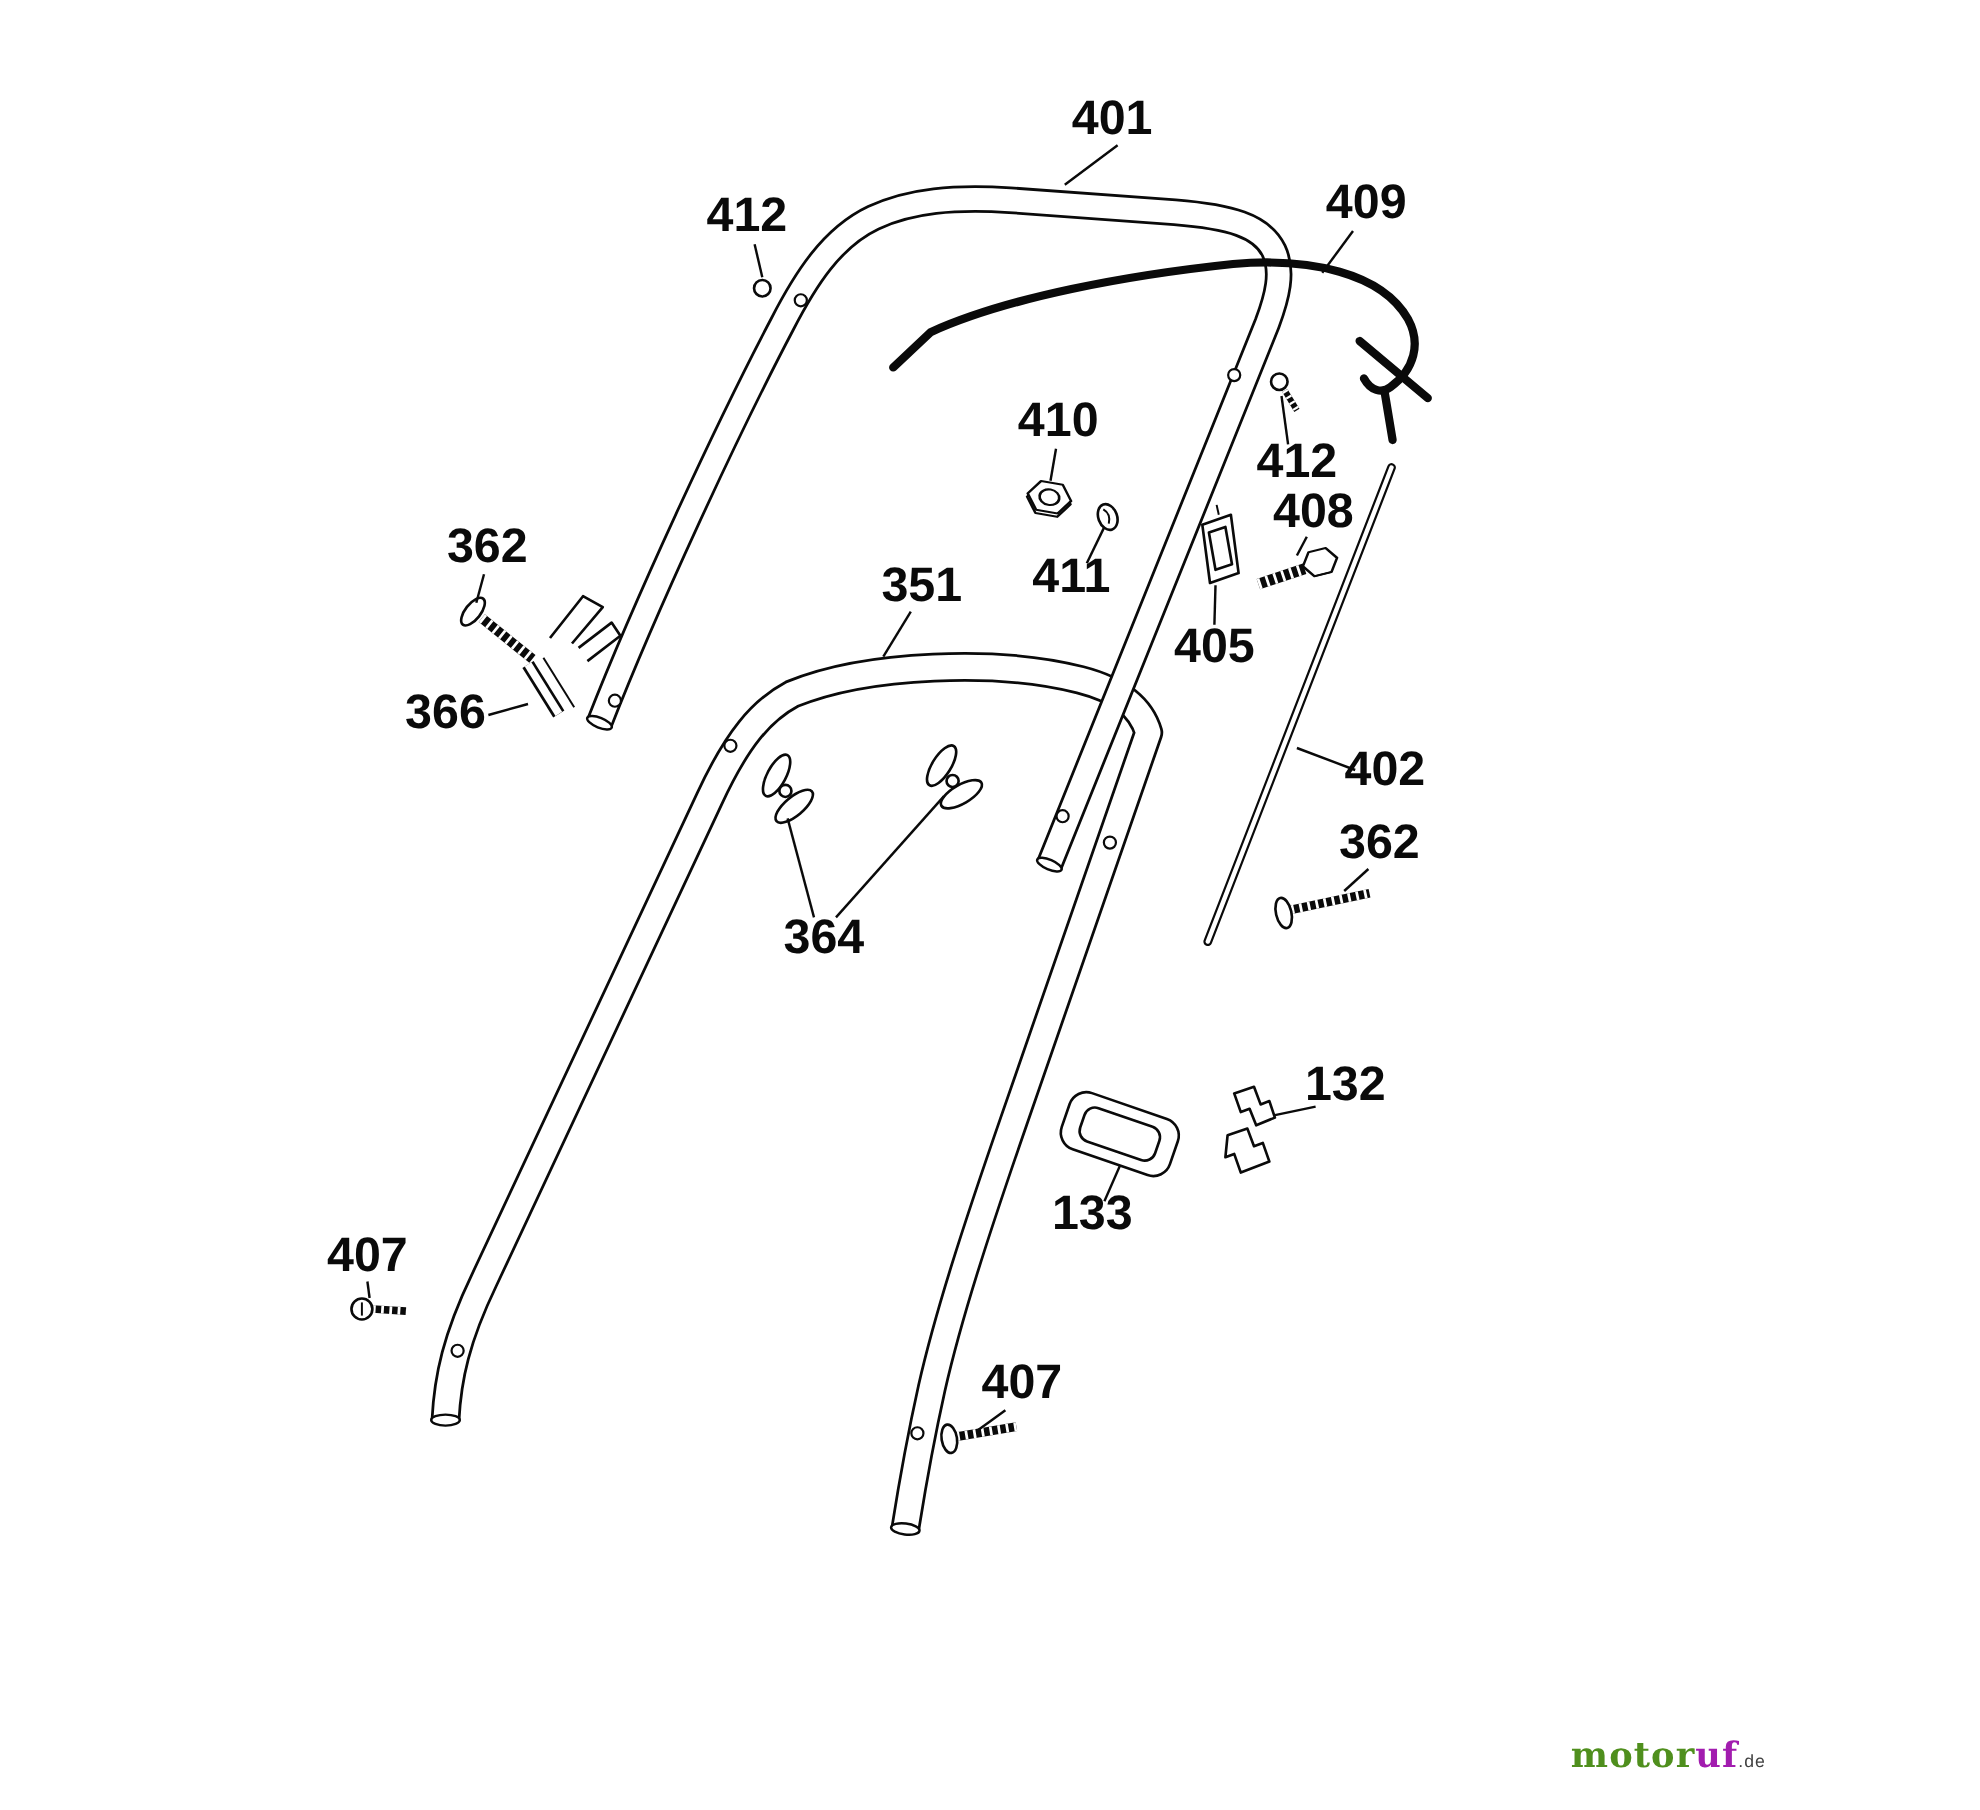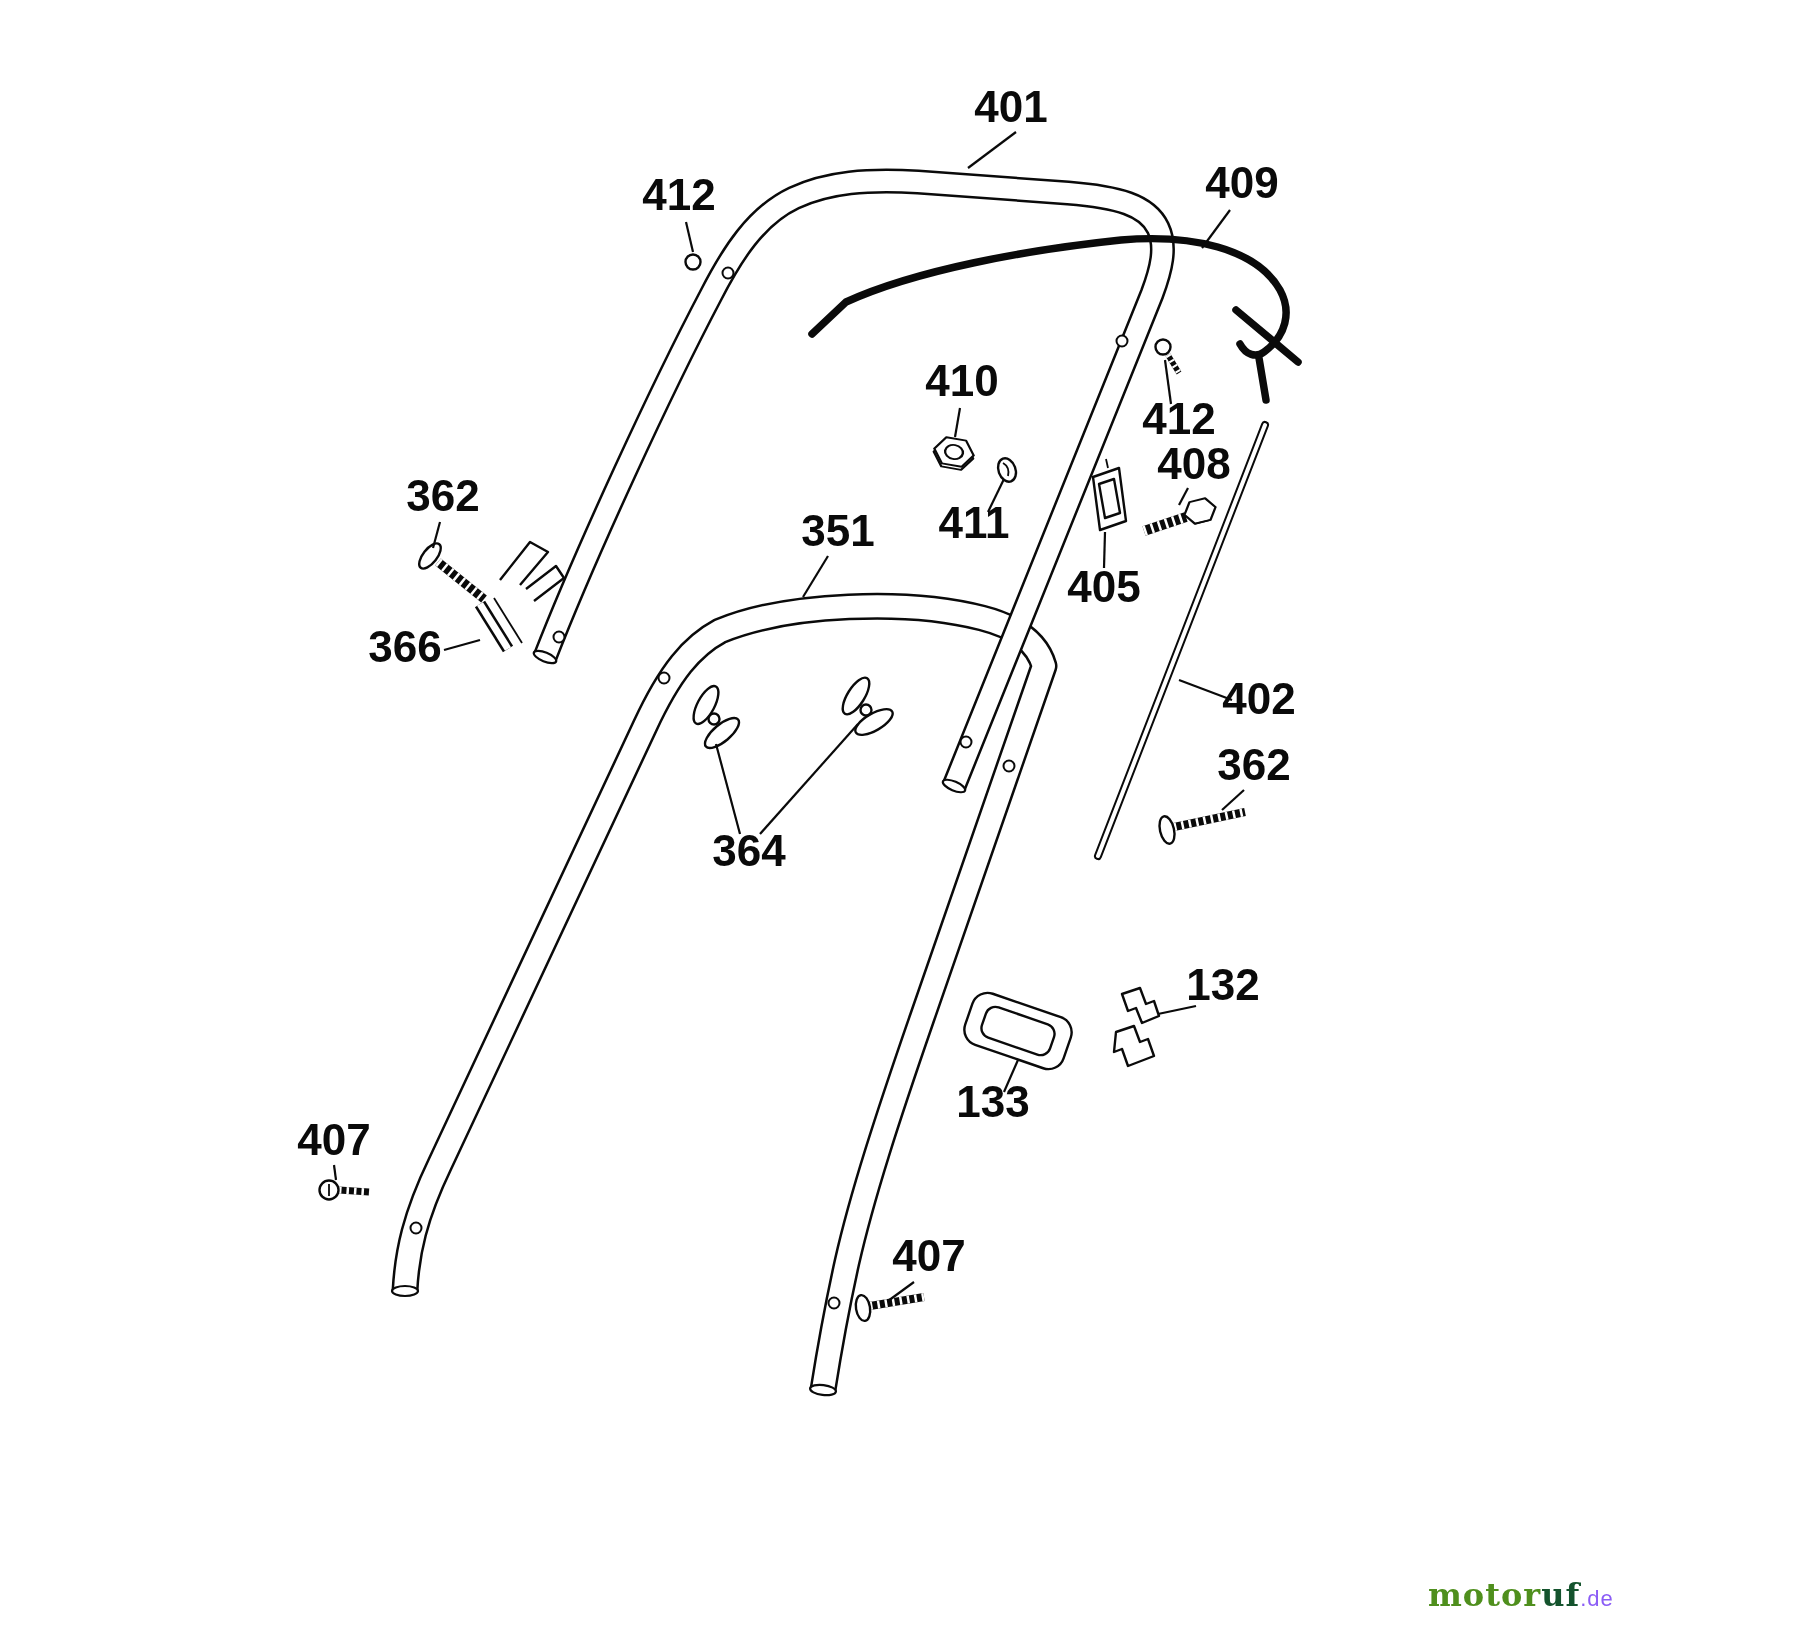--- a/index.html
+++ b/index.html
@@ -16,22 +16,22 @@
   .endcap{fill:#ffffff;stroke:#0a0a0a;stroke-width:2.2;}
   .cable{stroke:#0a0a0a;stroke-width:7.5;fill:none;stroke-linecap:round;stroke-linejoin:round;}
   .part-fill{fill:#ffffff;stroke:#0a0a0a;stroke-width:2.4;stroke-linejoin:round;}
   .part-line{fill:none;stroke:#0a0a0a;stroke-width:2.4;stroke-linejoin:round;}
   .thin{stroke-width:1.8;}
   .shaft-black{stroke:#0a0a0a;fill:none;}
   .shaft-dash{stroke:#ffffff;fill:none;}
   .logo{position:absolute;left:1412px;top:1576px;font-family:"DejaVu Serif",serif;
         font-weight:700;font-size:32px;letter-spacing:1px;white-space:nowrap;}
   .logo .g{color:#4f8f1d;text-align:right;}
-  .logo .o{color:#14532d;}
-  .logo .de{color:#8b5cf6;font-size:22px;font-family:"Liberation Sans",sans-serif;font-weight:400;}
+  .logo .o{color:#a21caf;}
+  .logo .de{color:#404040;font-size:16px;font-family:"Liberation Sans",sans-serif;font-weight:400;}
 </style>
 </head>
 <body>
 
 <div class="canvas">
 <svg width="1800" height="1645" viewBox="0 0 1800 1645">
 
   <g>
     <path class="tube-outer lower" d="M 389 1291 C 391 1252 399 1216 424 1164 L 629 726 C 654 672 676 646 704 631 C 772 603 892 599 966 618 C 1001 627 1021 642 1028 666 L 906 1018 C 871 1119 846 1196 831 1262 C 821 1307 813 1352 807 1390"></path>
     <path class="tube-inner lower" d="M 389 1291 C 391 1252 399 1216 424 1164 L 629 726 C 654 672 676 646 704 631 C 772 603 892 599 966 618 C 1001 627 1021 642 1028 666 L 906 1018 C 871 1119 846 1196 831 1262 C 821 1307 813 1352 807 1390"></path>

